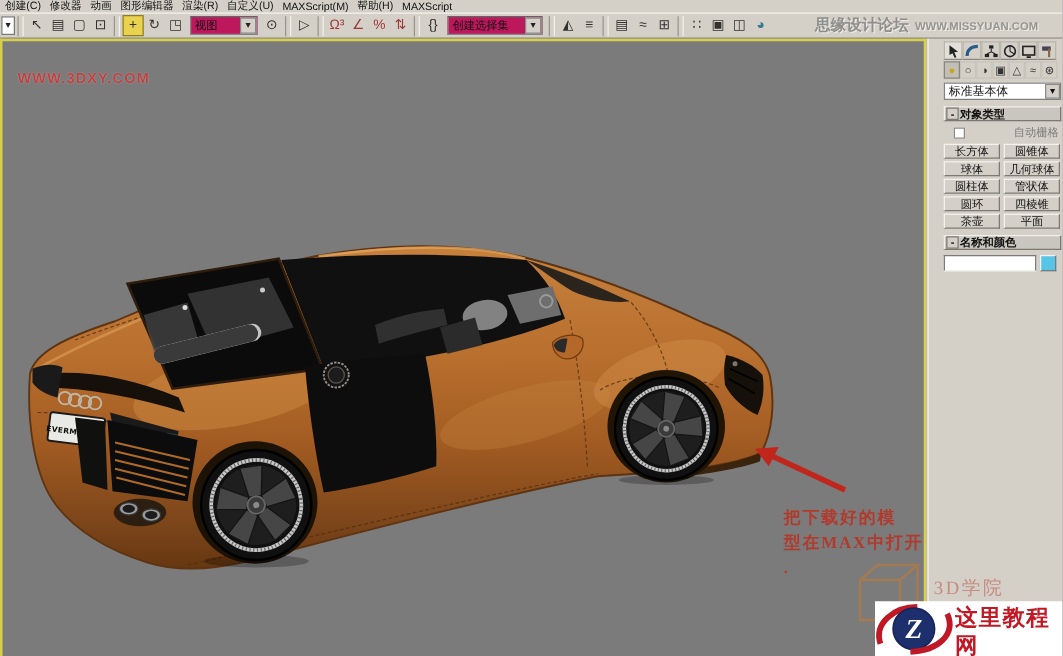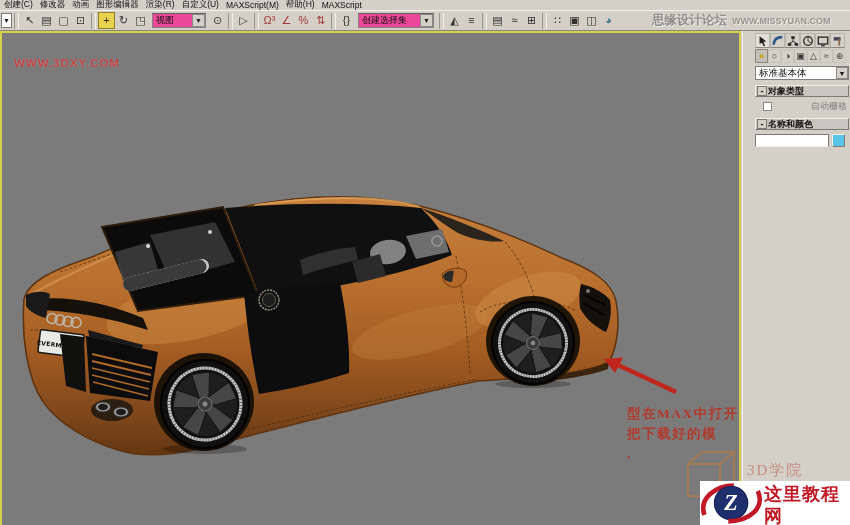--- a/index.html
+++ b/index.html
@@ -15,21 +15,21 @@
   
   .toolbar { position:absolute; left:0; top:10px; width:850px; height:21px; background:#d4d0c8;
              border-top:1px solid #f4f2ee; border-bottom:1px solid #8a877f;
              display:flex; align-items:center; padding:0 1px; }
   .tbtn { width:17px; height:17px; flex:0 0 auto; display:flex; align-items:center; justify-content:center;
           font-size:11px; line-height:17px; color:#33322f; }
   .tbtn.active { background:#e9d34e; border:1px solid #8f7d22; }
   [data-name="separator"] { width:5px; height:16px; margin:0 2px; flex:0 0 auto;
           border-left:1px solid #98958d; border-right:1px solid #f2f0ea; }
   [data-name="combo-remnant"] { width:11px; background:#fff; border:1px solid #7b7b7b; font-size:7px; color:#222; height:15px; }
-  .combo { height:15px; background:#ec4899; border:1px solid #848484; border-top-color:#5f5f5f;
+  .combo { height:15px; background:#be185d; border:1px solid #848484; border-top-color:#5f5f5f;
            display:flex; align-items:flex-end; font-size:9px; color:#111; padding-left:3px; margin:0 3px; flex:0 0 auto; }
   .combo .arrow { margin-left:auto; width:13px; height:13px; background:#d4d0c8; border:1px solid #8a8a8a;
                   font-size:7px; display:flex; align-items:center; justify-content:center; color:#222; }
   .combo.view { width:54px; }
   .combo.sets { width:76px; }
 
   
   .wm-tl { position:absolute; left:14px; top:13px; z-index:20; font-size:11.5px; font-weight:bold;
            letter-spacing:1px; color:rgba(198,44,44,.85); text-shadow:0 0 1px rgba(255,255,255,.5);margin-top:44px; }
   .wm-tr { position:absolute; left:652px; top:12px; z-index:20; display:flex; align-items:baseline; gap:5px; }
@@ -277,22 +277,22 @@
       </g>
 
       <g data-name="watermark-cube-icon" transform="translate(686,450)" stroke="#cc7a2a" stroke-width="2" fill="none" opacity="0.5">
         <path d="M 2,14 L 34,14 L 34,46 L 2,46 Z"></path>
         <path d="M 2,14 L 16,2 L 48,2 L 34,14"></path>
         <path d="M 34,46 L 48,34 L 48,2"></path>
       </g>
     </svg>
 
     <div class="annotation" data-name="tutorial-annotation">
+      <div data-name="annotation-line1">把下载好的模</div>
       <div data-name="annotation-line2">型在MAX中打开</div>
-      <div data-name="annotation-line1">把下载好的模</div>
       <div data-name="annotation-line3">.</div>
     </div>
   </div>
 
   <div class="panel" data-name="command-panel">
     <div class="tabs" data-name="panel-tabs">
       <span class="tab active" data-name="tab-create">
         <svg width="12" height="12" viewBox="0 0 14 13" data-name="create-arrow-icon">
             <path d="M3,1 L11,7 L7.5,7.5 L9.5,12 L7.8,12.6 L5.8,8.4 L3,10 Z" fill="#222"></path>
           </svg>
@@ -344,20 +344,33 @@
       <span class="arrow" data-name="chevron-down-icon">▼</span>
     </div>
     <div class="rollout" data-name="object-type-rollout">
       <span class="minus" data-name="rollout-collapse-button">-</span>
       <span class="rtitle" data-name="rollout-title">对象类型</span>
     </div>
     <div class="autogrid" data-name="autogrid-row">
       <span class="cb" data-name="autogrid-checkbox"></span>
       <span class="cb-label" data-name="autogrid-label">自动栅格</span>
     </div>
+    <div class="obj-grid" data-name="object-type-buttons">
+
+    <button class="obj-btn" data-name="object-type-button">长方体</button>
+        <button class="obj-btn" data-name="object-type-button">圆锥体</button>
+        <button class="obj-btn" data-name="object-type-button">球体</button>
+        <button class="obj-btn" data-name="object-type-button">几何球体</button>
+        <button class="obj-btn" data-name="object-type-button">圆柱体</button>
+        <button class="obj-btn" data-name="object-type-button">管状体</button>
+        <button class="obj-btn" data-name="object-type-button">圆环</button>
+        <button class="obj-btn" data-name="object-type-button">四棱锥</button>
+        <button class="obj-btn" data-name="object-type-button">茶壶</button>
+        <button class="obj-btn" data-name="object-type-button">平面</button>
+      </div>
     <div class="rollout" data-name="name-color-rollout">
       <span class="minus" data-name="rollout-collapse-button">-</span>
       <span class="rtitle" data-name="rollout-title">名称和颜色</span>
     </div>
     <div class="name-row" data-name="name-color-row">
       <input data-name="object-name-input" value="" style="">
       <span class="swatch" data-name="object-color-swatch" style="background: rgb(86, 197, 232);"></span>
     </div>
   </div>
 

